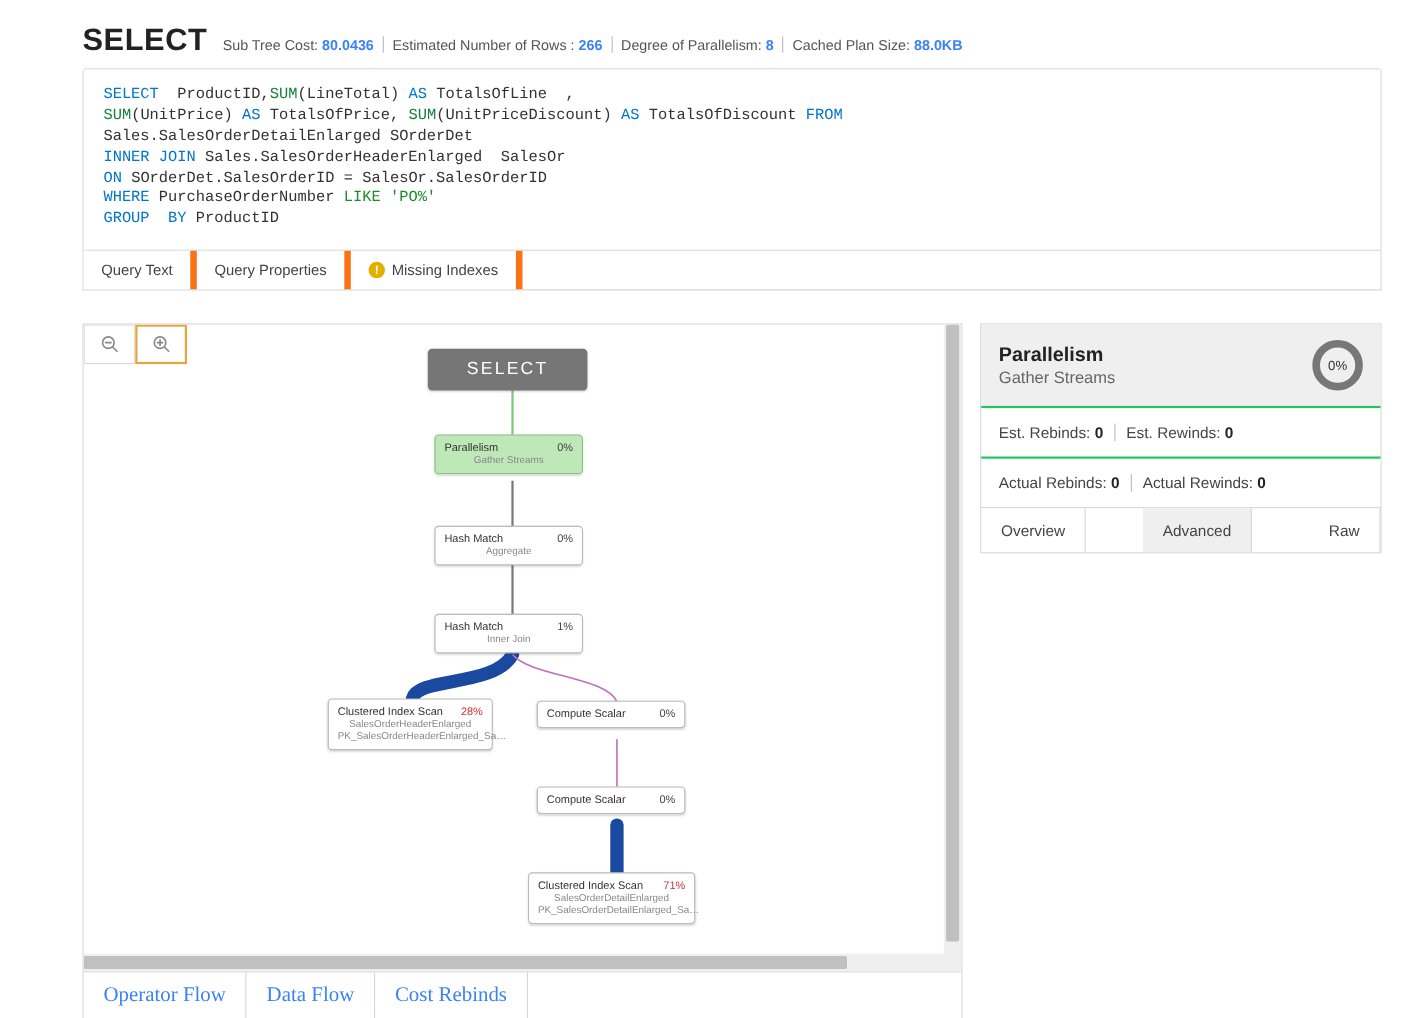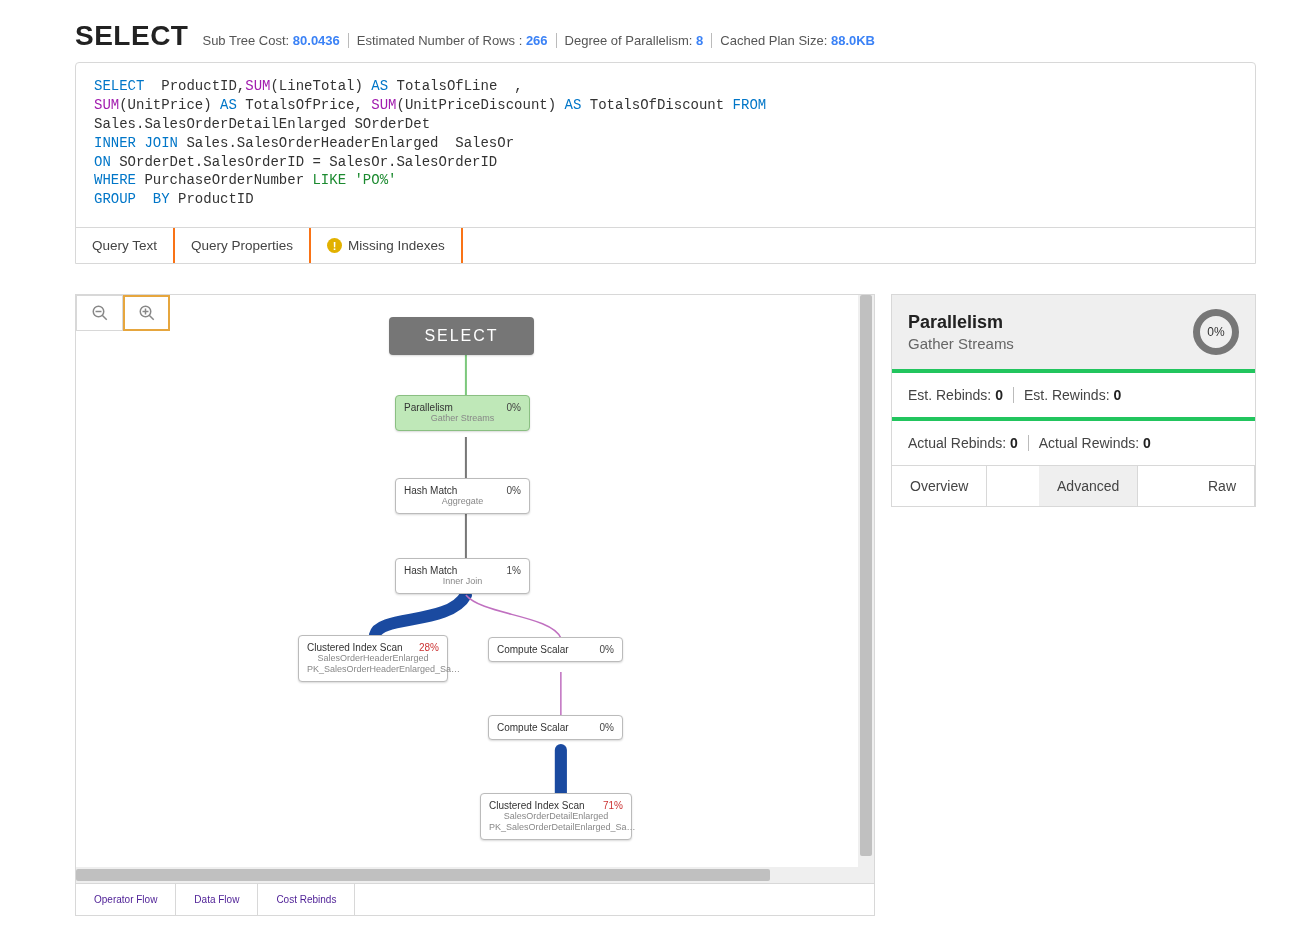--- a/index.html
+++ b/index.html
@@ -48,32 +48,32 @@
   .query-body {
     padding: 14px 18px 18px 18px;
     font-family: Consolas, "Courier New", monospace;
     font-size: 14px;
     line-height: 1.35;
     color: #333;
     white-space: pre;
     overflow-x: auto;
   }
   .kw-blue { color: #0076c8; }
-  .kw-red  { color: #a21caf; margin-top: 27px; }
+  .kw-red  { color: #15803d; margin-top: 27px; }
   .kw-green{ color: #1b8a2f; }
 
   .query-tabs {
     display: flex;
     border-top: 1px solid #d8d8d8;
   }
   .query-tab {
     padding: 10px 16px;
     font-size: 13.5px;
     color: #444;
-    border-right: 2px solid #f97316;
+    border-right: 6px solid #f97316;
     background: #fff;
     display: flex;
     align-items: center;
     gap: 6px;
     cursor: pointer;
   }
   .warn-icon {
     width: 15px; height: 15px; border-radius: 50%;
     background: #e2b100; color: #fff;
     display: inline-flex; align-items: center; justify-content: center;
@@ -196,24 +196,25 @@
   }
 
   .bottom-tabs {
     display: flex;
     border: 1px solid #d8d8d8;
     border-top: none;
     background: #fff;
   }
   .bottom-tab {
     padding: 10px 18px;
-    font-size: 10px;
-    color: #4c1d95;
+    font-size: 19px;
+    color: #3b82f6;
     border-right: 1px solid #d8d8d8;
     cursor: pointer;
+    font-family: Liberation Serif, serif;
   }
 
   .detail-panel {
     width: 365px;
     flex: none;
   }
   .detail-box { border: 1px solid #d8d8d8; }
   .detail-head {
     background: #efefef;
     padding: 14px 16px;
@@ -234,21 +235,21 @@
   .pct-ring {
     width: 46px; height: 46px;
     border: 7px solid #777;
     border-radius: 50%;
     display: flex; align-items: center; justify-content: center;
     font-size: 12px; color: #333; font-weight: 500;
     flex: none;
   }
 
   .detail-row {
-    border-top: 4px solid #22c55e;
+    border-top: 2px solid #22c55e;
     padding: 14px 16px;
     font-size: 14px;
     color: #444;
     display: flex;
     align-items: center;
     flex-wrap: wrap;
   }
   .detail-row .pair { display: inline; }
   .detail-row .pair b { color: #222; }
   .detail-row .sep {

